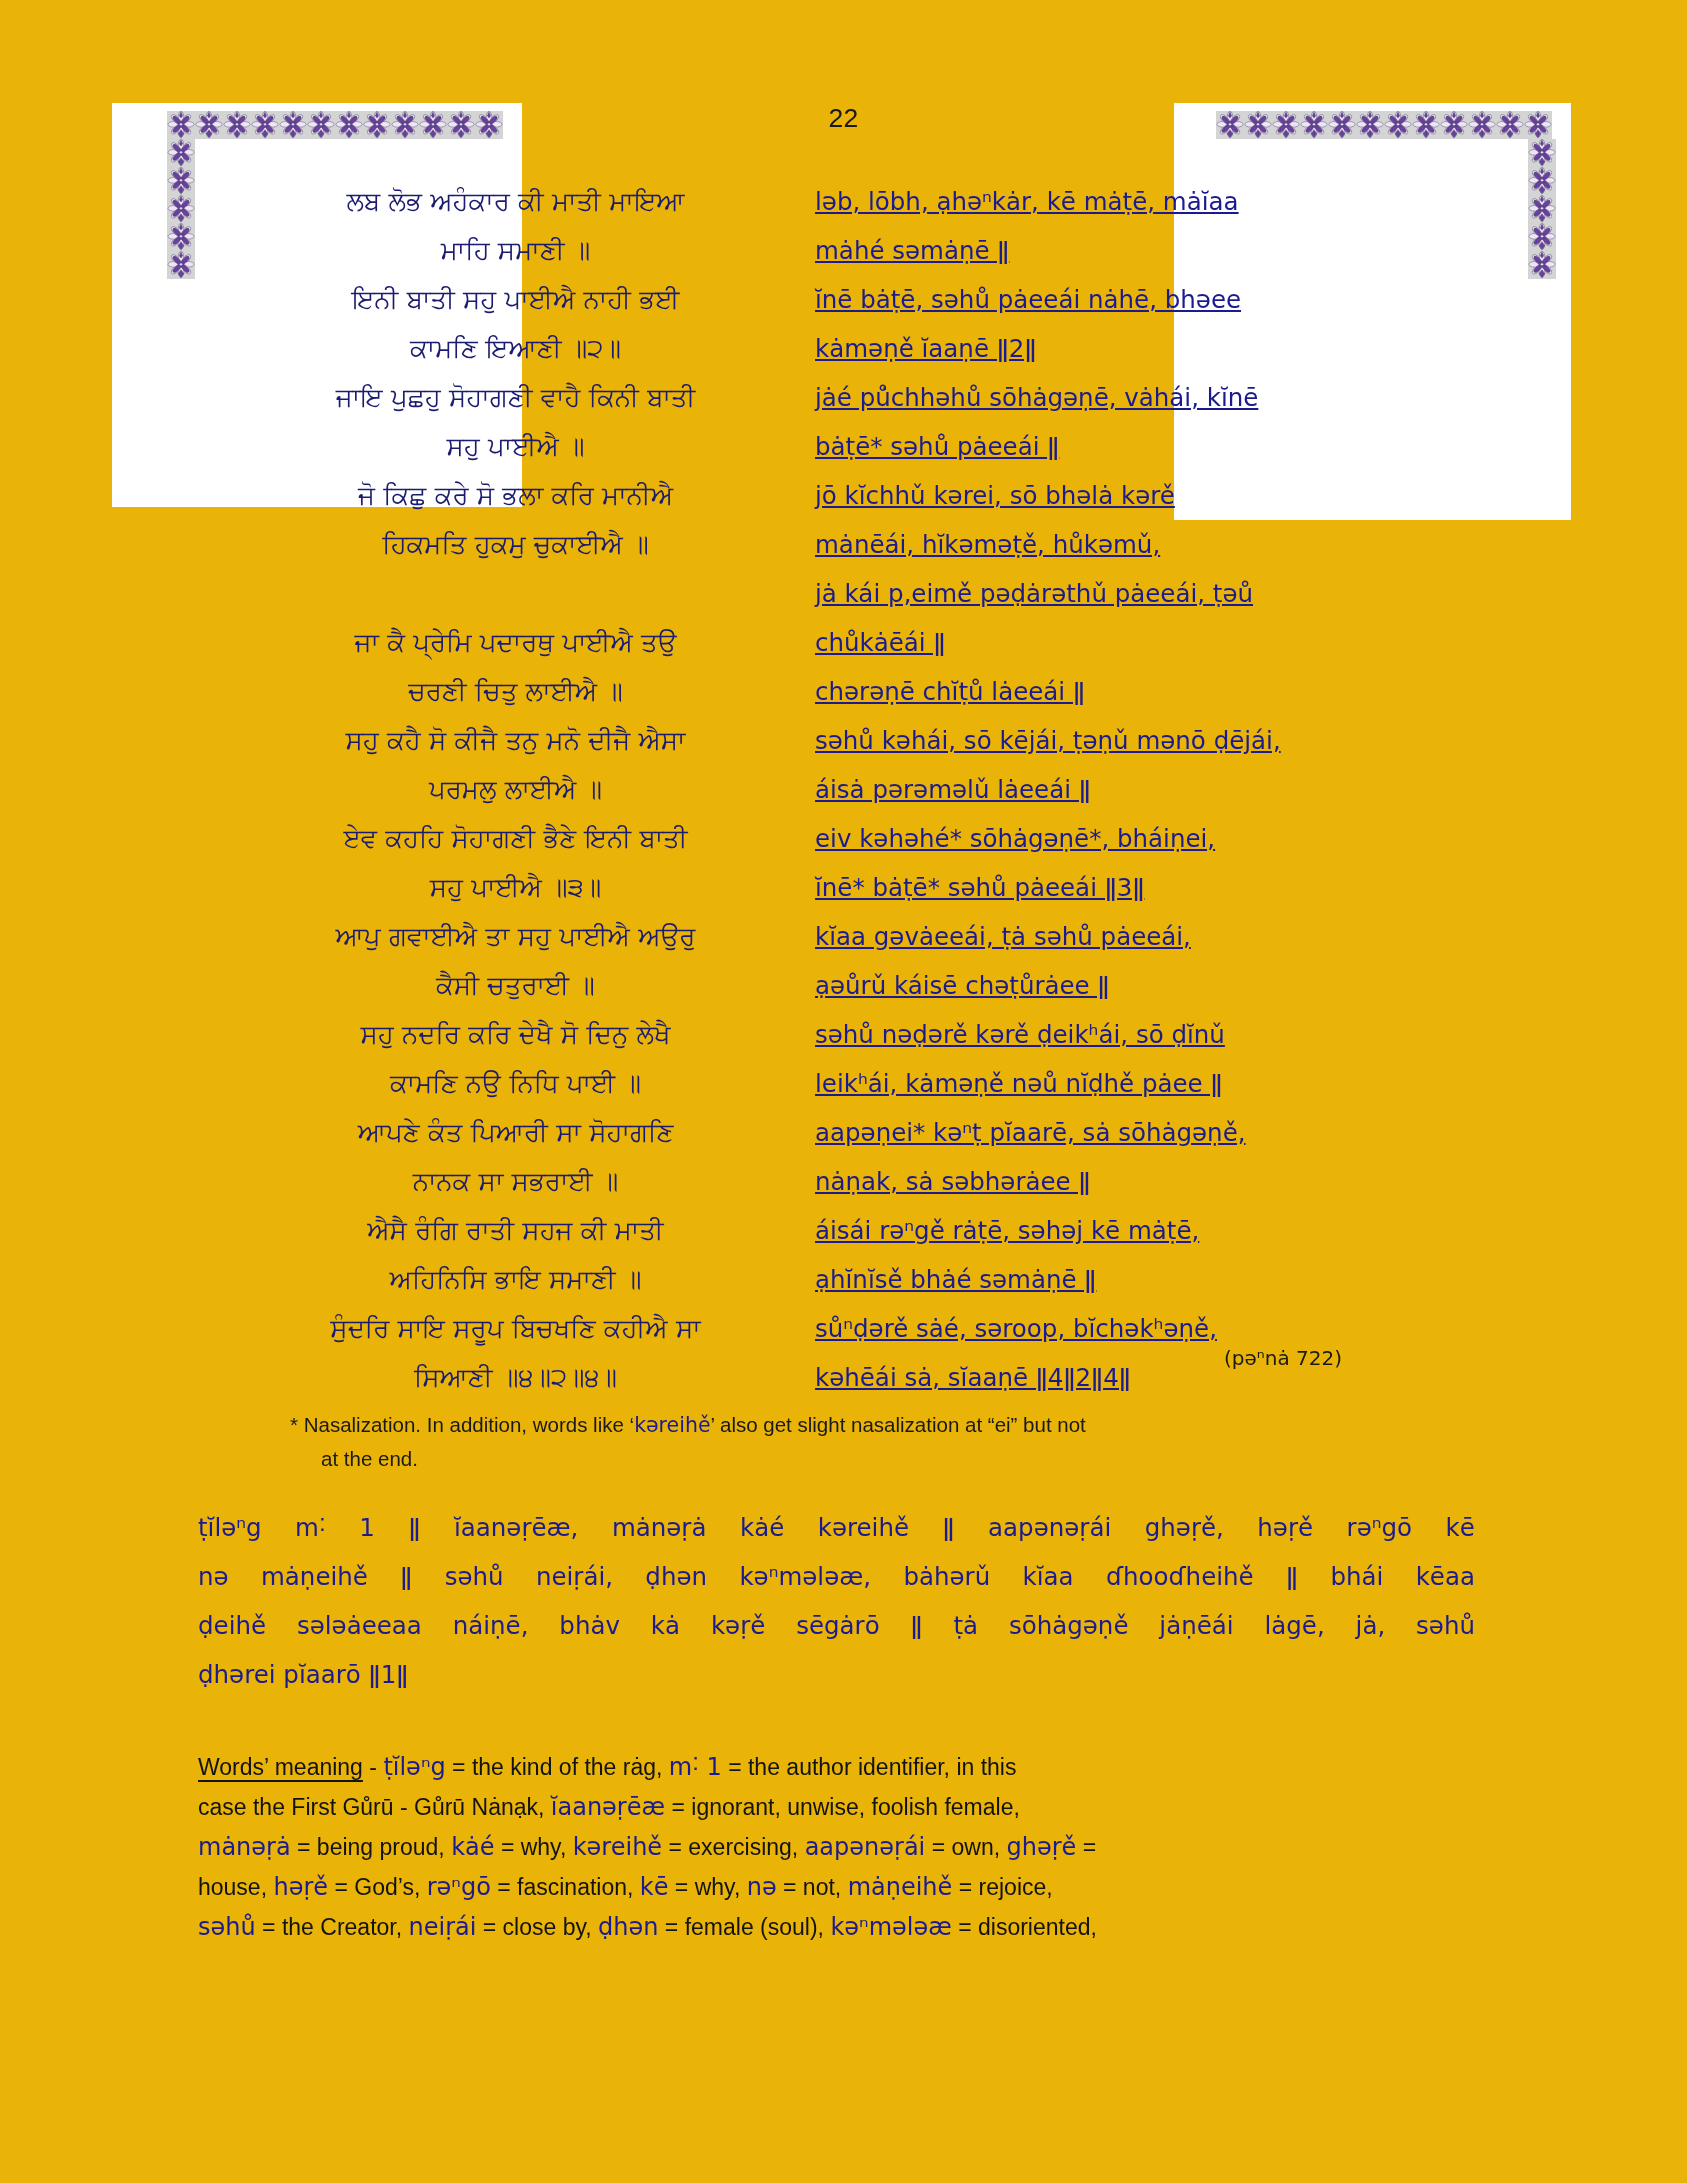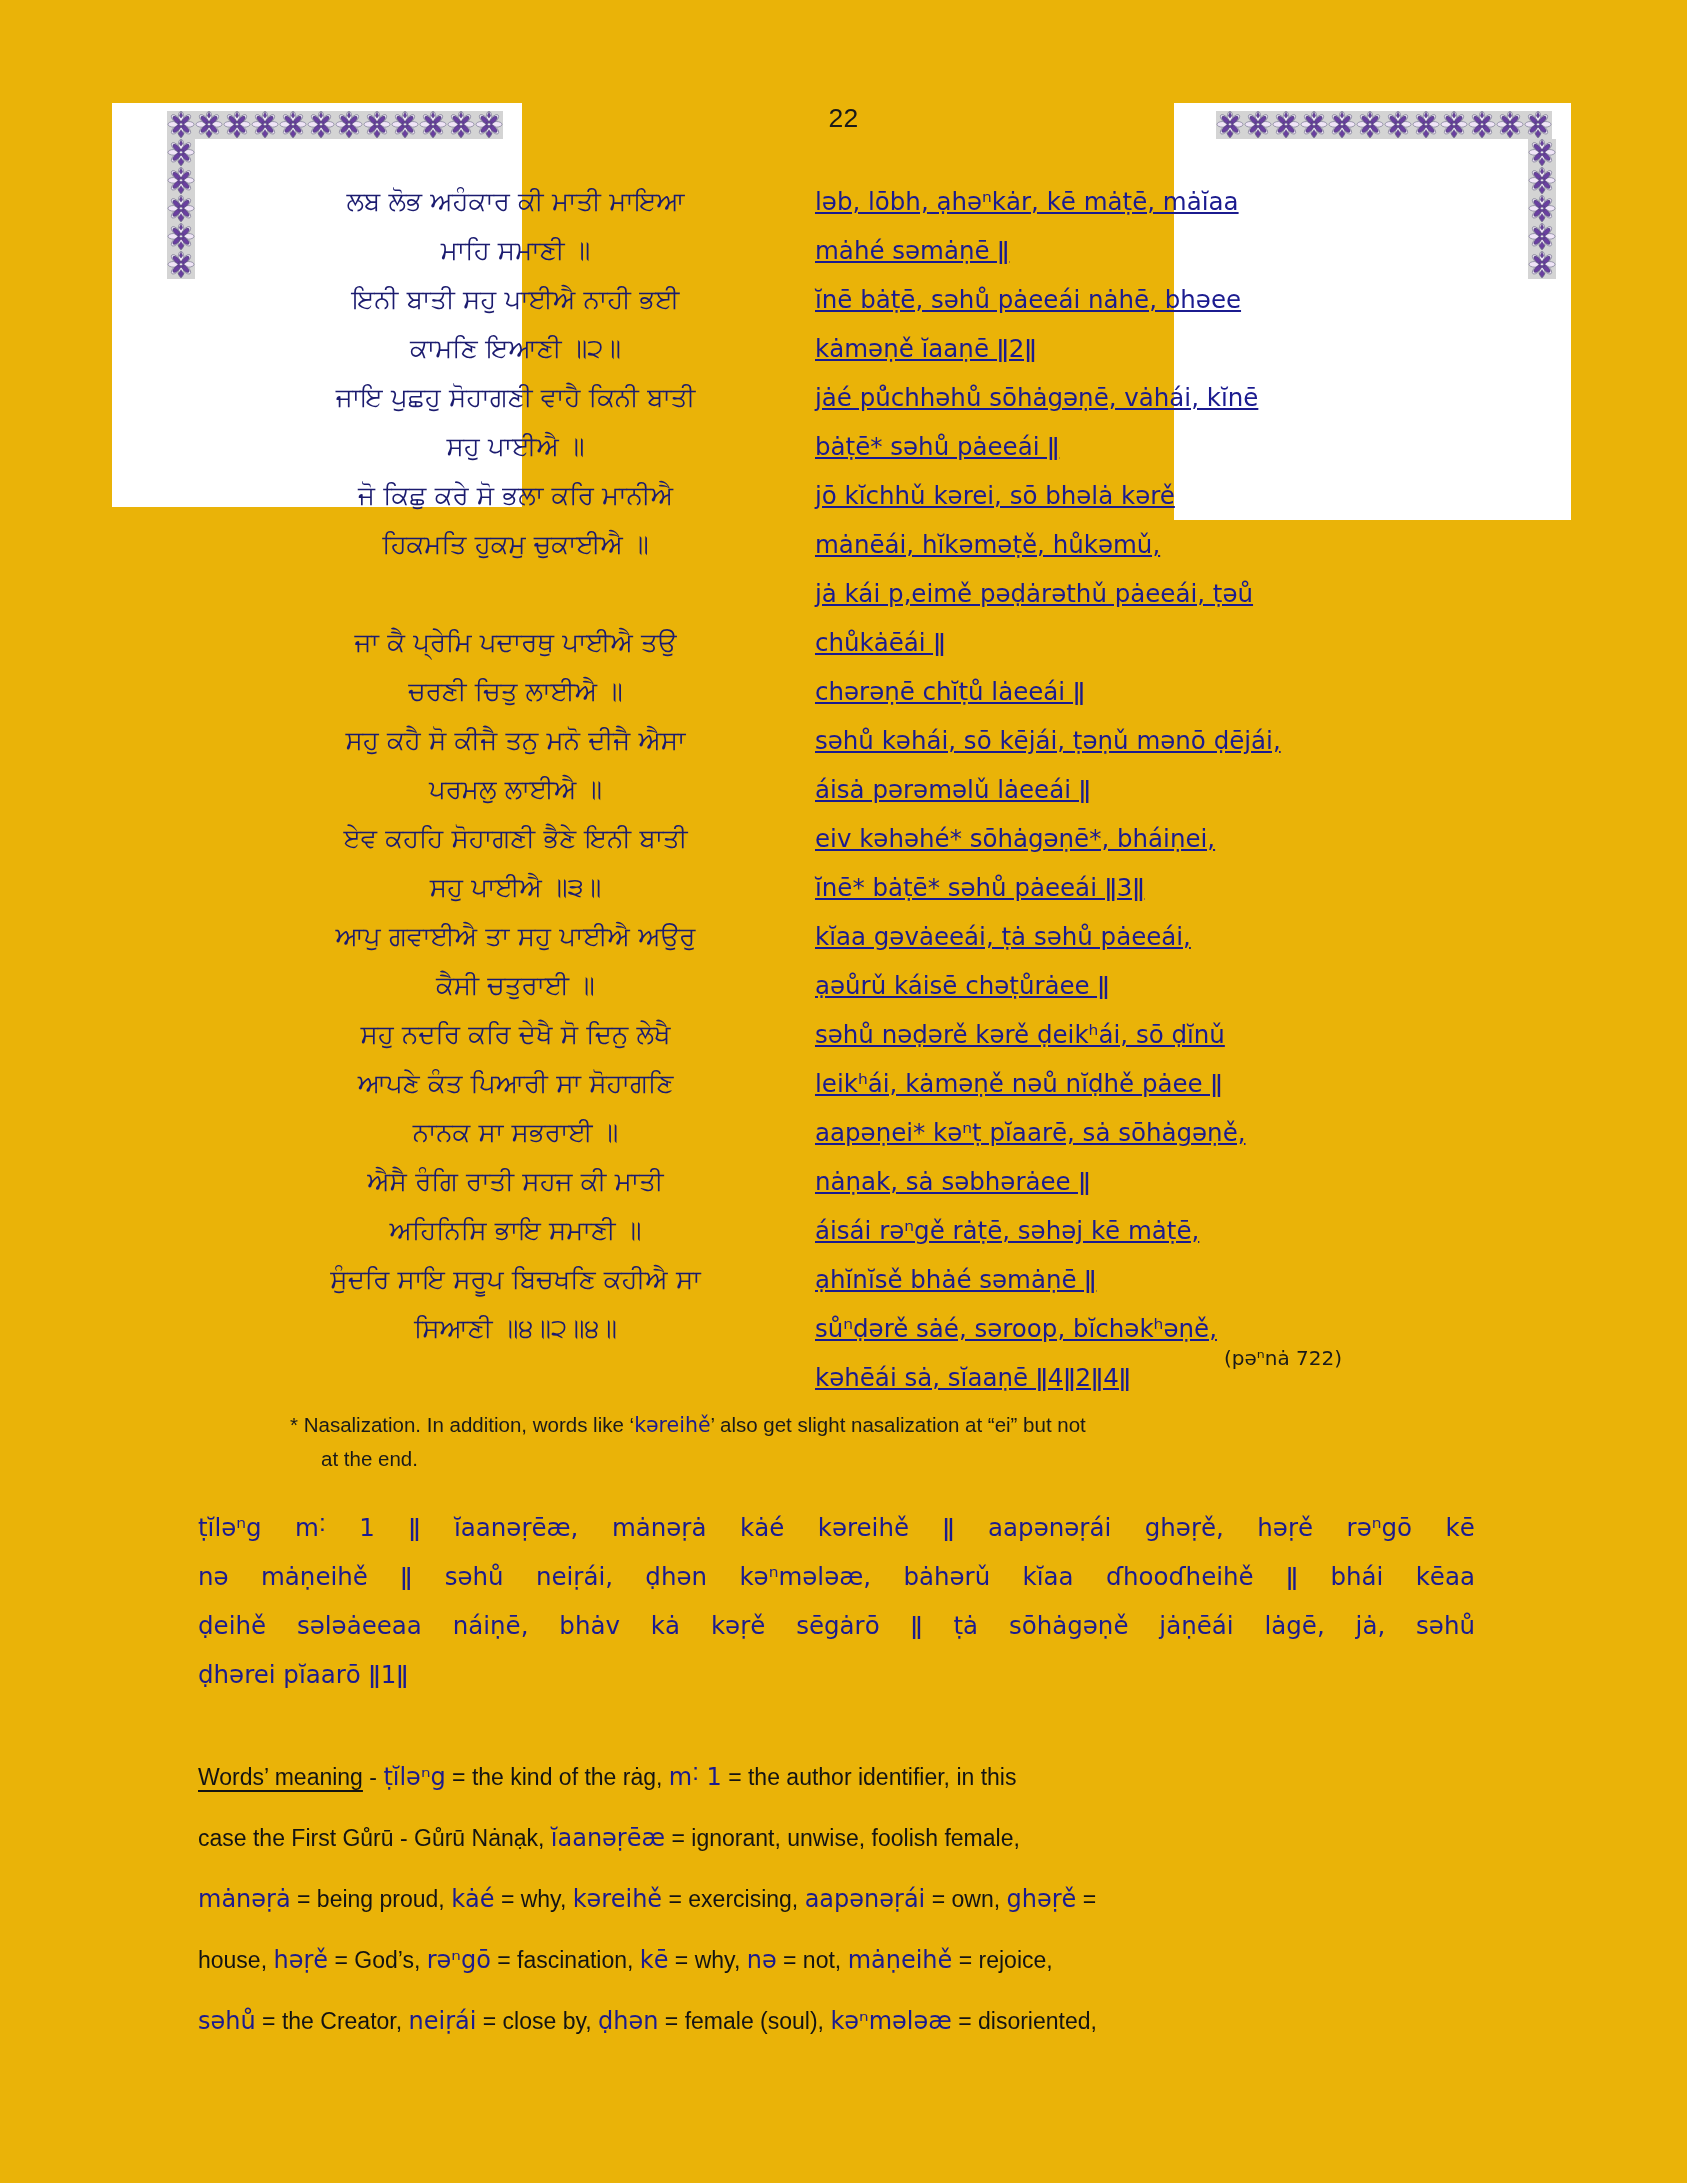--- a/index.html
+++ b/index.html
@@ -165,21 +165,21 @@
   }
 
   
   .words-meaning {
     position: absolute;
     left: 198px;
     top: 1747px;
     width: 1283px;
     font-family: "Liberation Sans", sans-serif;
     font-size: 23px;
-    line-height: 61px;
+    line-height: 40px;
     color: #131313;
   }
   .wm-row { display: block; white-space: nowrap; }
   .wm-head {
     text-decoration: underline;
     text-underline-offset: 4.6px;
     text-decoration-thickness: 1.7px;
     color: #131313;
   }
   .wm-term {
@@ -968,20 +968,21 @@
         <div class="gur-line blank"></div>
         <div class="gur-line">ਜਾ ਕੈ ਪ੍ਰੇਮਿ ਪਦਾਰਥੁ ਪਾਈਐ ਤਉ</div>
         <div class="gur-line">ਚਰਣੀ ਚਿਤੁ ਲਾਈਐ ॥</div>
         <div class="gur-line">ਸਹੁ ਕਹੈ ਸੋ ਕੀਜੈ ਤਨੁ ਮਨੋ ਦੀਜੈ ਐਸਾ</div>
         <div class="gur-line">ਪਰਮਲੁ ਲਾਈਐ ॥</div>
         <div class="gur-line">ਏਵ ਕਹਹਿ ਸੋਹਾਗਣੀ ਭੈਣੇ ਇਨੀ ਬਾਤੀ</div>
         <div class="gur-line">ਸਹੁ ਪਾਈਐ ॥੩॥</div>
         <div class="gur-line">ਆਪੁ ਗਵਾਈਐ ਤਾ ਸਹੁ ਪਾਈਐ ਅਉਰੁ</div>
         <div class="gur-line">ਕੈਸੀ ਚਤੁਰਾਈ ॥</div>
         <div class="gur-line">ਸਹੁ ਨਦਰਿ ਕਰਿ ਦੇਖੈ ਸੋ ਦਿਨੁ ਲੇਖੈ</div>
+        <div class="gur-line">ਕਾਮਣਿ ਨਉ ਨਿਧਿ ਪਾਈ ॥</div>
         <div class="gur-line">ਆਪਣੇ ਕੰਤ ਪਿਆਰੀ ਸਾ ਸੋਹਾਗਣਿ</div>
         <div class="gur-line">ਨਾਨਕ ਸਾ ਸਭਰਾਈ ॥</div>
         <div class="gur-line">ਐਸੈ ਰੰਗਿ ਰਾਤੀ ਸਹਜ ਕੀ ਮਾਤੀ</div>
         <div class="gur-line">ਅਹਿਨਿਸਿ ਭਾਇ ਸਮਾਣੀ ॥</div>
         <div class="gur-line">ਸੁੰਦਰਿ ਸਾਇ ਸਰੂਪ ਬਿਚਖਣਿ ਕਹੀਐ ਸਾ</div>
         <div class="gur-line">ਸਿਆਣੀ ॥੪॥੨॥੪॥</div>
       </div>
     <div class="col-translit" id="translit-column">
         <div class="tr-line">ləb,  lōbh,  ạhəⁿkȧr,  kē  mȧṭē,  mȧĭaa</div>
         <div class="tr-line">mȧhé  səmȧṇē ǁ</div>

